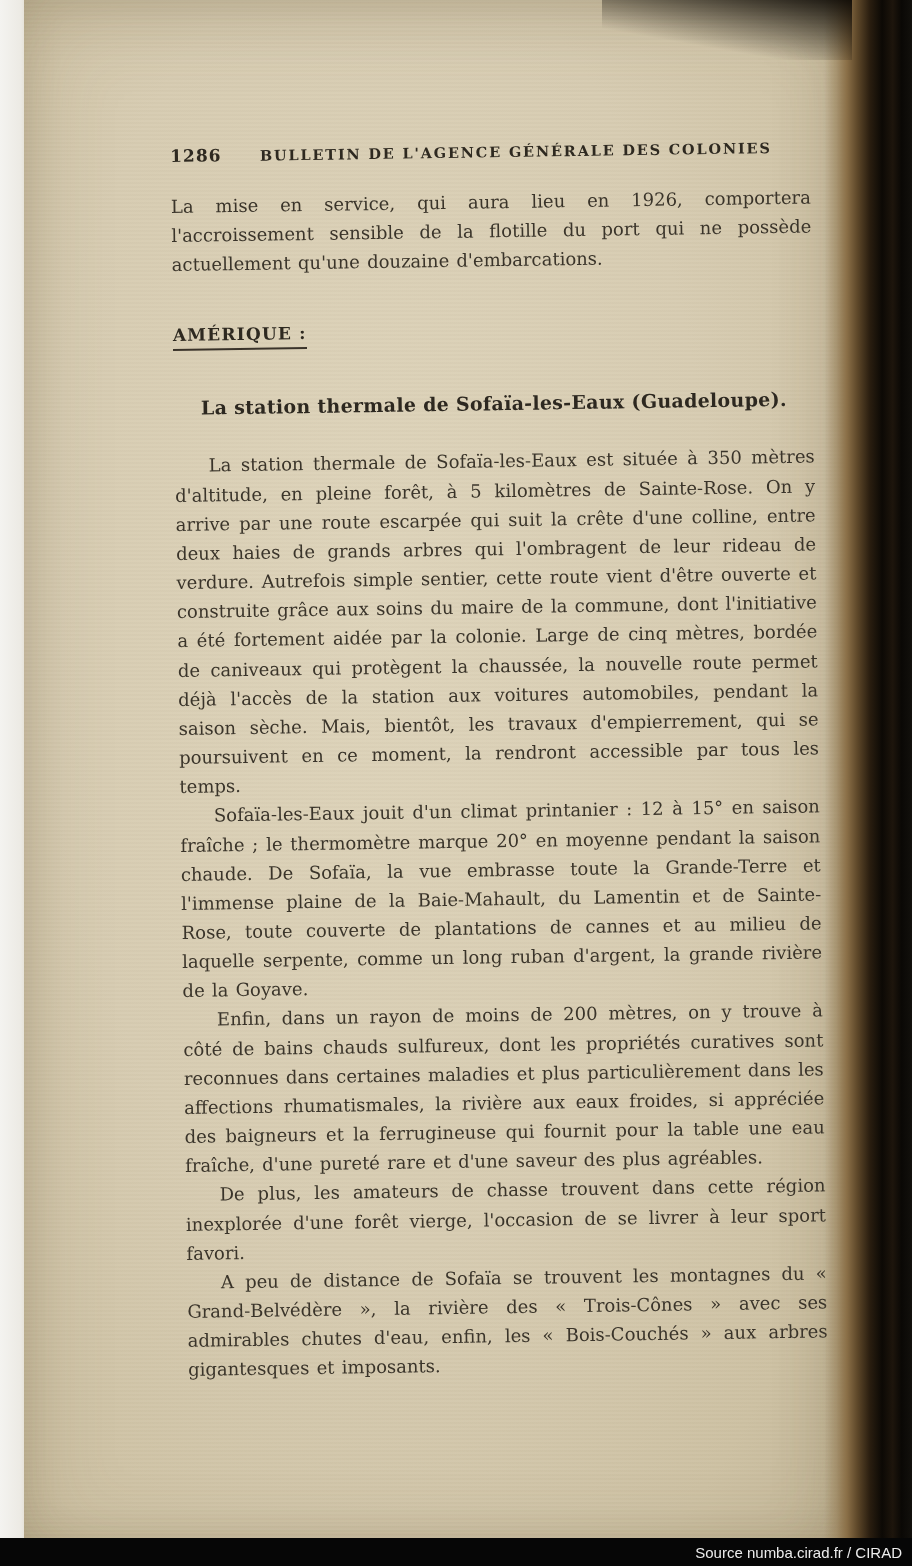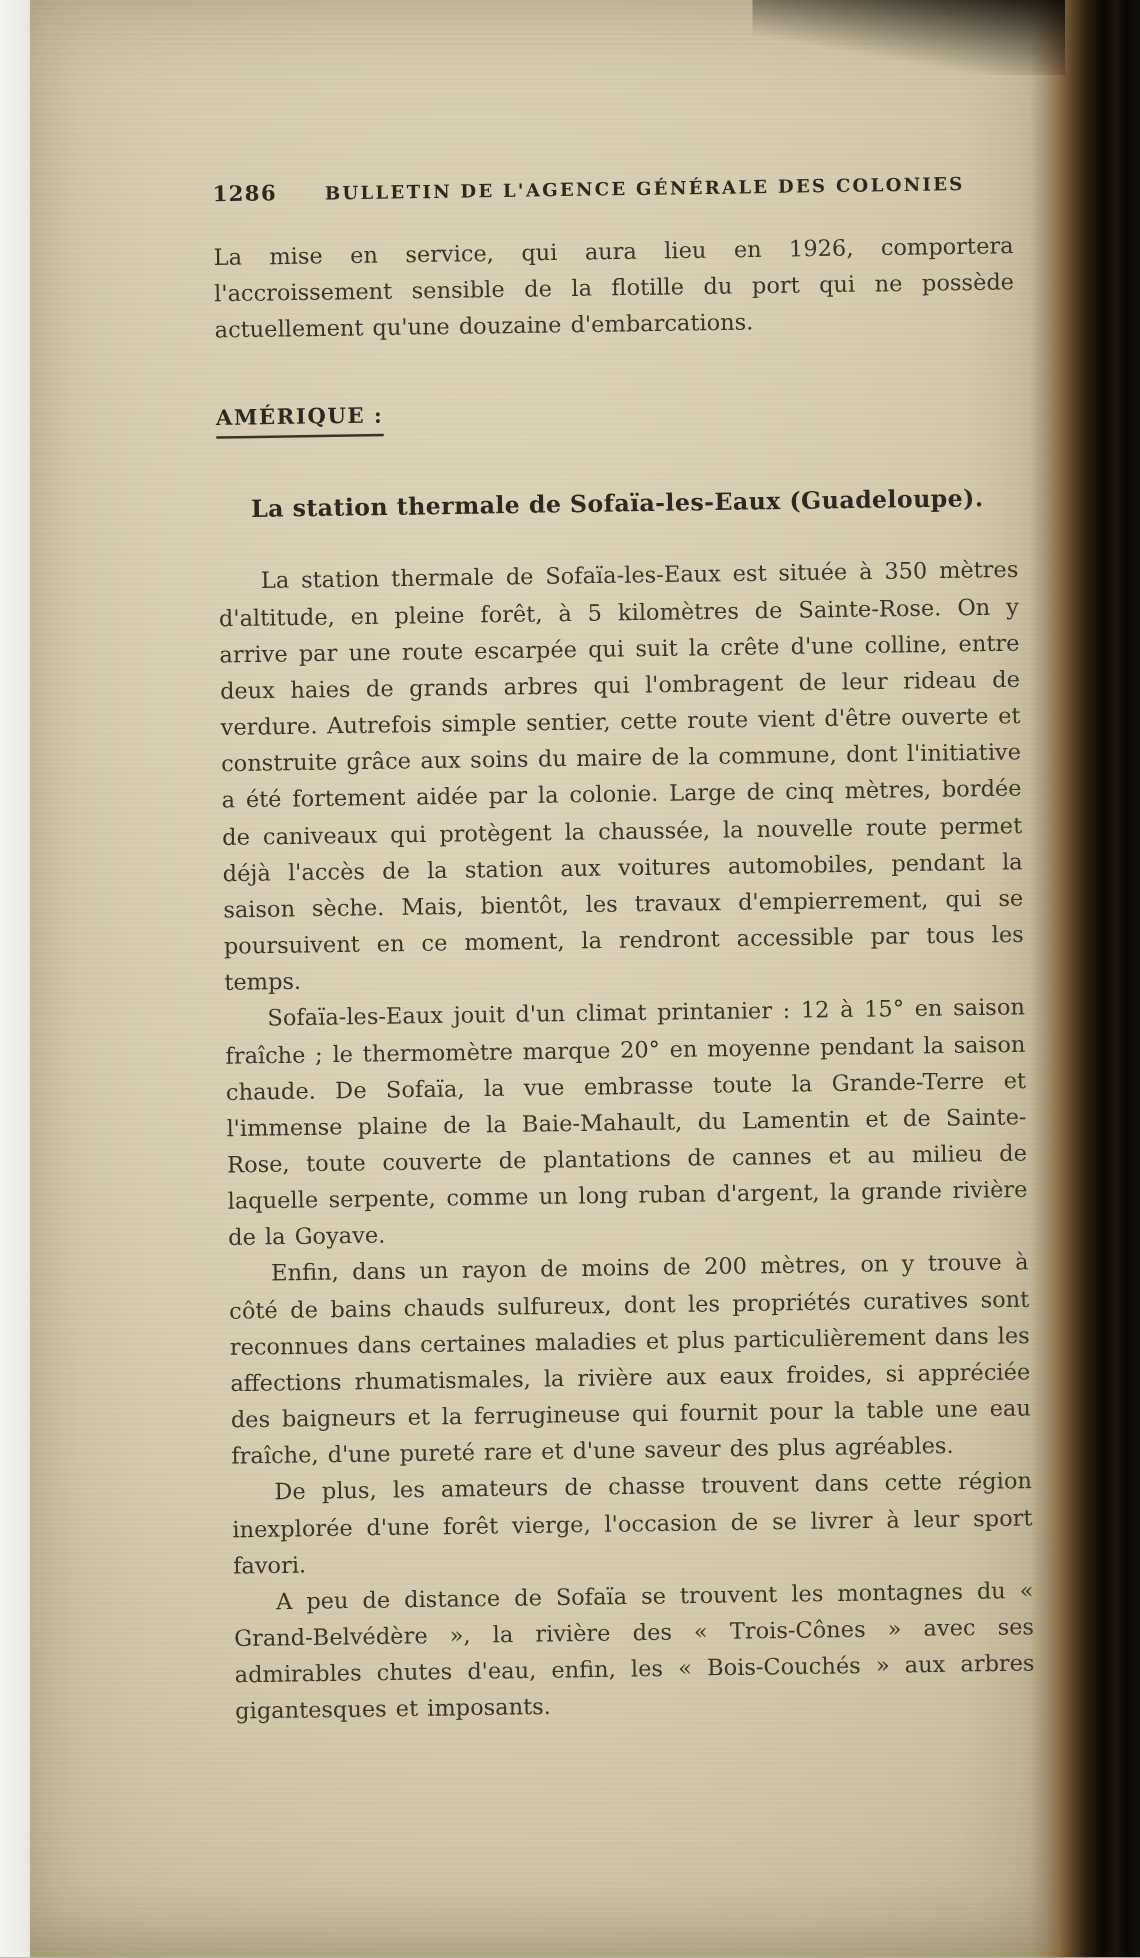--- a/index.html
+++ b/index.html
@@ -183,14 +183,17 @@
 
     <p class="body-p">De plus, les amateurs de chasse trouvent dans cette région inexplorée d'une forêt vierge, l'occasion de se livrer à leur sport favori.</p>
 
     <p class="body-p">A peu de distance de Sofaïa se trouvent les montagnes du « Grand-Belvédère », la rivière des « Trois-Cônes » avec ses admirables chutes d'eau, enfin, les « Bois-Couchés » aux arbres gigantesques et imposants.</p>
 
   </div>
 
   <div class="binding"></div>
   <div class="corner-shade"></div>
 
+  <div class="source-bar">
+    <span>Source numba.cirad.fr / CIRAD</span>
+  </div>
 
 </div>
 
 </body></html>

